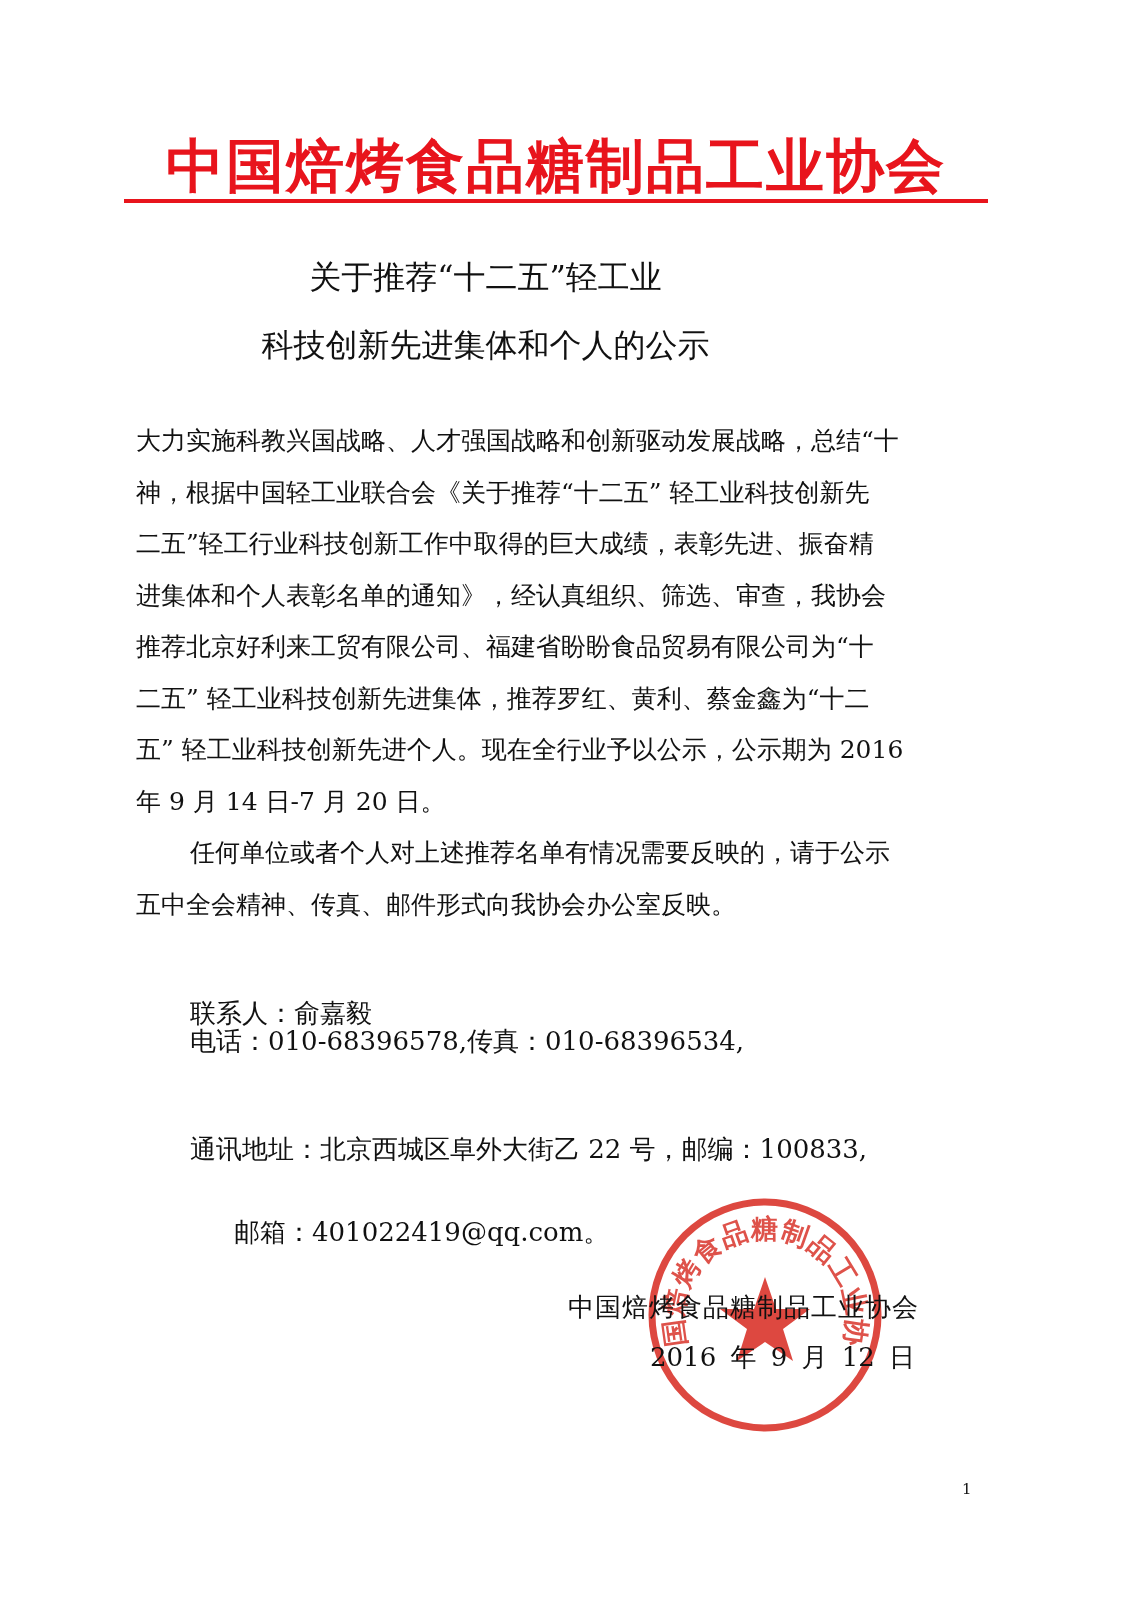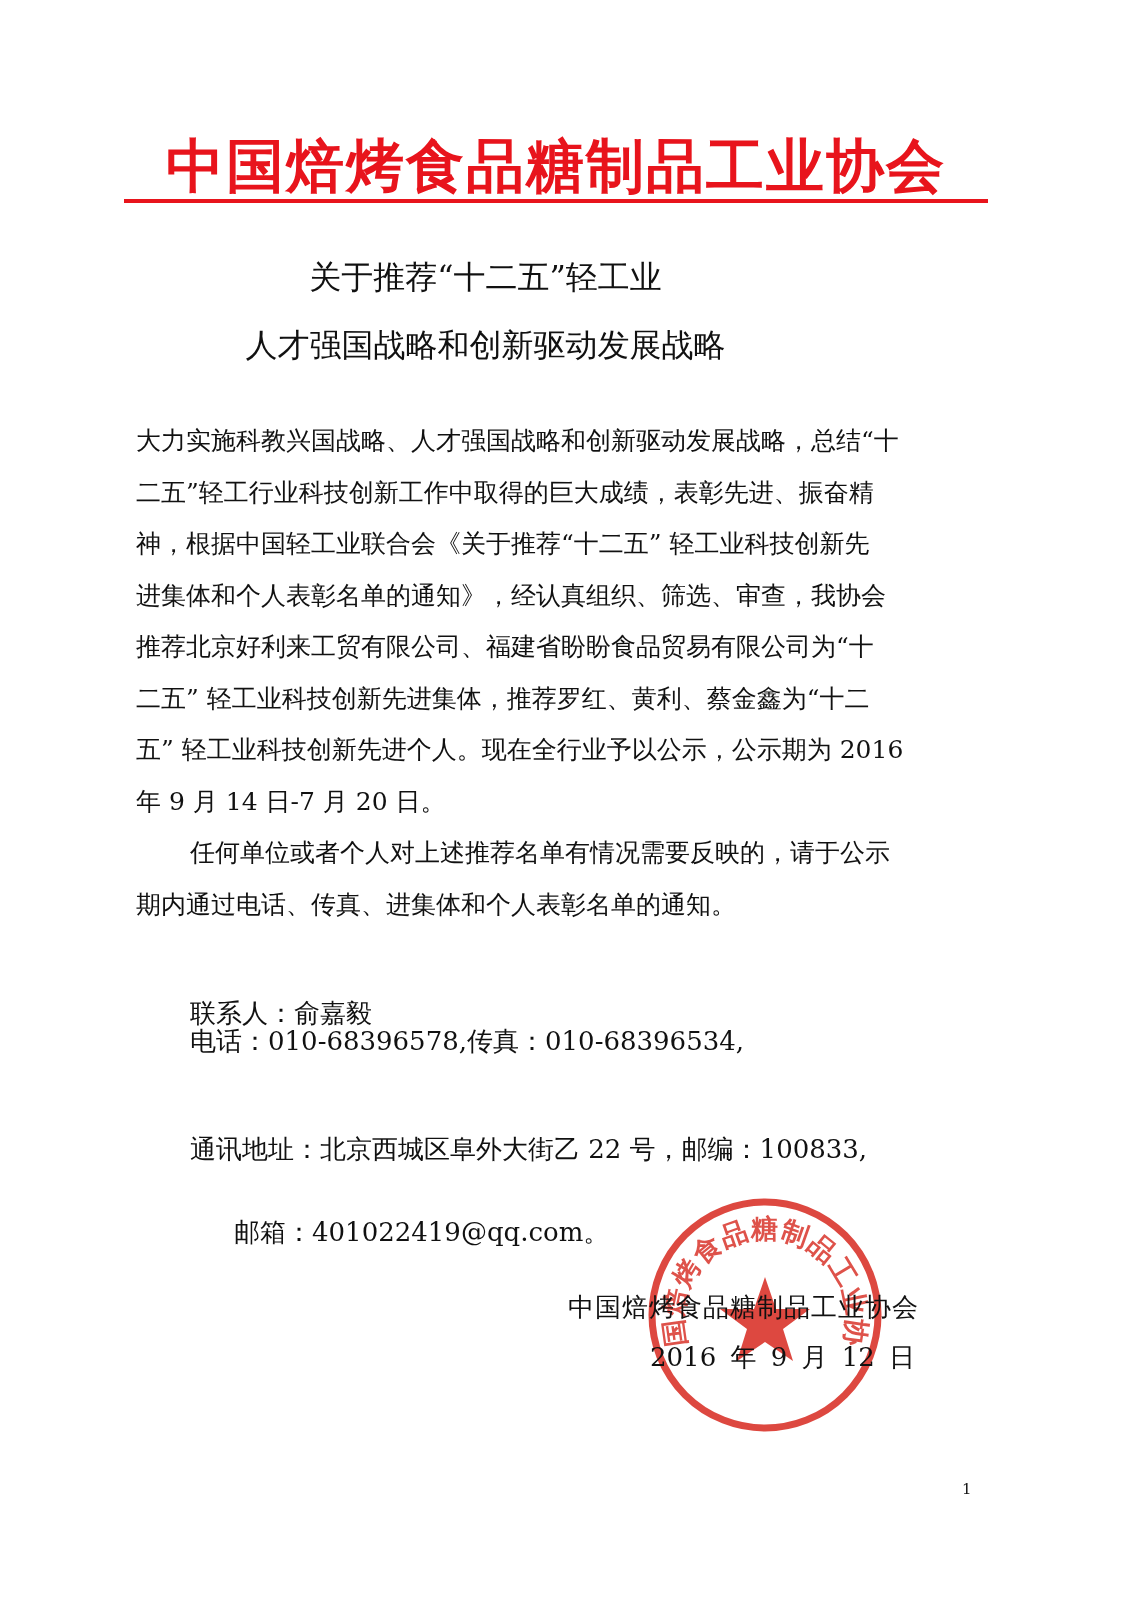--- a/index.html
+++ b/index.html
@@ -27,36 +27,36 @@
           white-space: nowrap; word-spacing: 6px; }
   .page-num { position: absolute; left: 962px; top: 1480px; font-size: 15px; line-height: 18px; }
 </style>
 </head>
 <body>
 
 <div class="letterhead">中国焙烤食品糖制品工业协会</div>
 <div class="rule"></div>
 
 <div class="title t1">关于推荐“十二五”轻工业</div>
-<div class="title t2">人才强国战略和创新驱动发展战略</div>
+<div class="title t2">科技创新先进集体和个人的公示</div>
 
 <div class="body">
   <p>
     <span class="line">大力实施科教兴国战略、人才强国战略和创新驱动发展战略，总结“十</span>
+    <span class="line">神，根据中国轻工业联合会《关于推荐“十二五” 轻工业科技创新先</span>
     <span class="line">二五”轻工行业科技创新工作中取得的巨大成绩，表彰先进、振奋精</span>
-    <span class="line">神，根据中国轻工业联合会《关于推荐“十二五” 轻工业科技创新先</span>
     <span class="line">进集体和个人表彰名单的通知》，经认真组织、筛选、审查，我协会</span>
     <span class="line">推荐北京好利来工贸有限公司、福建省盼盼食品贸易有限公司为“十</span>
     <span class="line">二五” 轻工业科技创新先进集体，推荐罗红、黄利、蔡金鑫为“十二</span>
     <span class="line">五” 轻工业科技创新先进个人。现在全行业予以公示，公示期为 2016</span>
     <span class="line">年 9 月 14 日-7 月 20 日。</span>
   </p>
   <p>
     <span class="line indent">任何单位或者个人对上述推荐名单有情况需要反映的，请于公示</span>
-    <span class="line">期内通过电话、传真、进集体和个人表彰名单的通知。</span>
+    <span class="line">五中全会精神、传真、邮件形式向我协会办公室反映。</span>
   </p>
 </div>
 
 <div class="contact c1">联系人：俞嘉毅</div>
 <div class="contact c2">电话：010-68396578,传真：010-68396534,</div>
 <div class="contact c3">通讯地址：北京西城区阜外大街乙 22 号，邮编：100833,</div>
 <div class="contact c4">邮箱：401022419@qq.com。</div>
 
 <svg class="stamp" viewBox="0 0 240 240">
   <defs>

